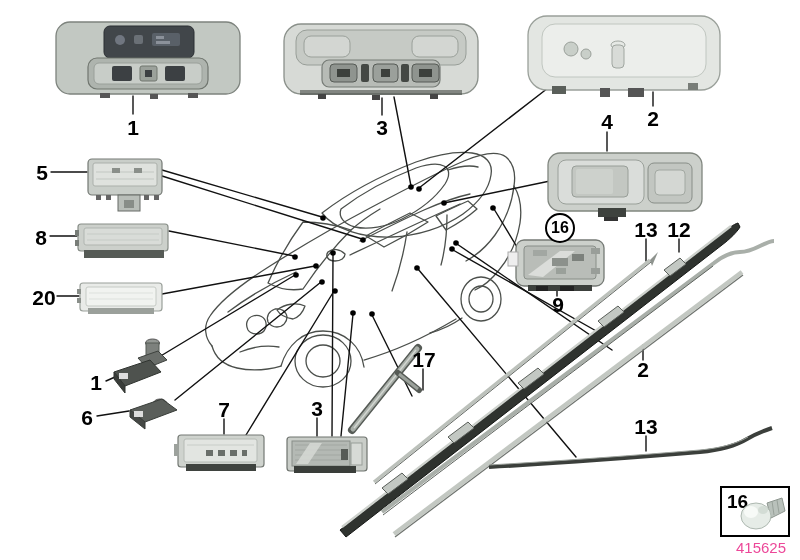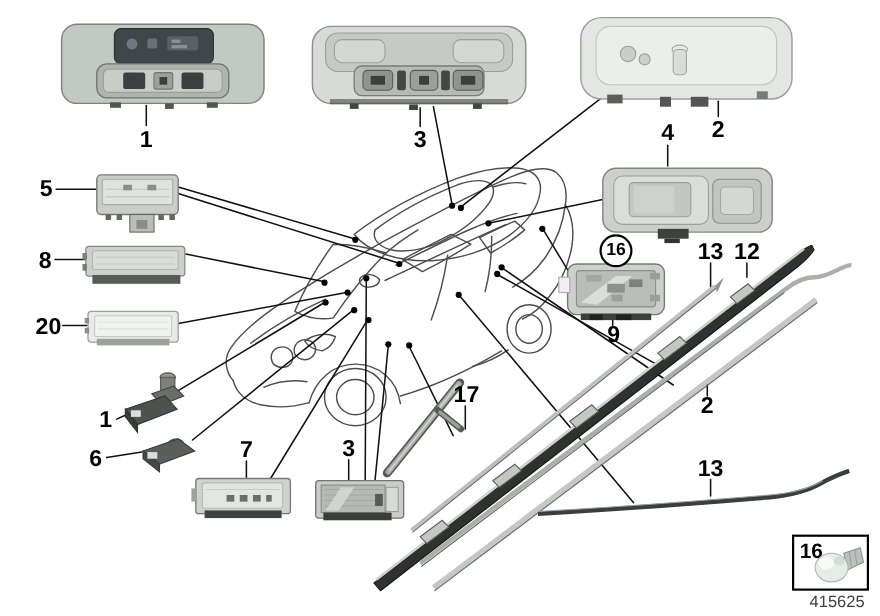--- a/index.html
+++ b/index.html
@@ -9,21 +9,21 @@
   .callout{position:absolute;transform:translate(-50%,-50%);
            font-weight:700;font-size:21px;color:#000;line-height:1;
            letter-spacing:0;user-select:none;cursor:pointer;}
   .callout.circled{width:26px;height:26px;border:2px solid #000;border-radius:50%;
            display:flex;align-items:center;justify-content:center;font-size:16px;background:#fff;}
   .key-box{position:absolute;left:720px;top:486px;width:70px;height:51px;
            border:2px solid #000;background:#fff;box-sizing:border-box;cursor:pointer;}
   .key-box .key-label{position:absolute;left:5px;top:3px;font-weight:700;font-size:19px;color:#000;}
   .key-box svg{position:absolute;right:1px;bottom:1px;}
   .diagram-number{position:absolute;left:761px;top:547px;transform:translate(-50%,-50%);
-           font-size:15px;color:#404040;}
+           font-size:15px;color:#ec4899;}
 </style>
 </head>
 <body>
 
 <div class="stage">
 
 <svg class="art" width="800" height="560" viewBox="0 0 800 560">
 
   <g stroke="#4b4f4b" fill="none" stroke-width="1.3" stroke-linecap="round" stroke-linejoin="round">
     <path d="M212,346 C205,338 203,326 210,316 C220,301 243,283 270,266 C300,247 336,226 372,207 C404,190 438,172 464,161 C483,153 498,151 506,157 C513,163 516,173 514,186 C512,203 505,221 495,235 C487,246 477,255 466,261"></path>

